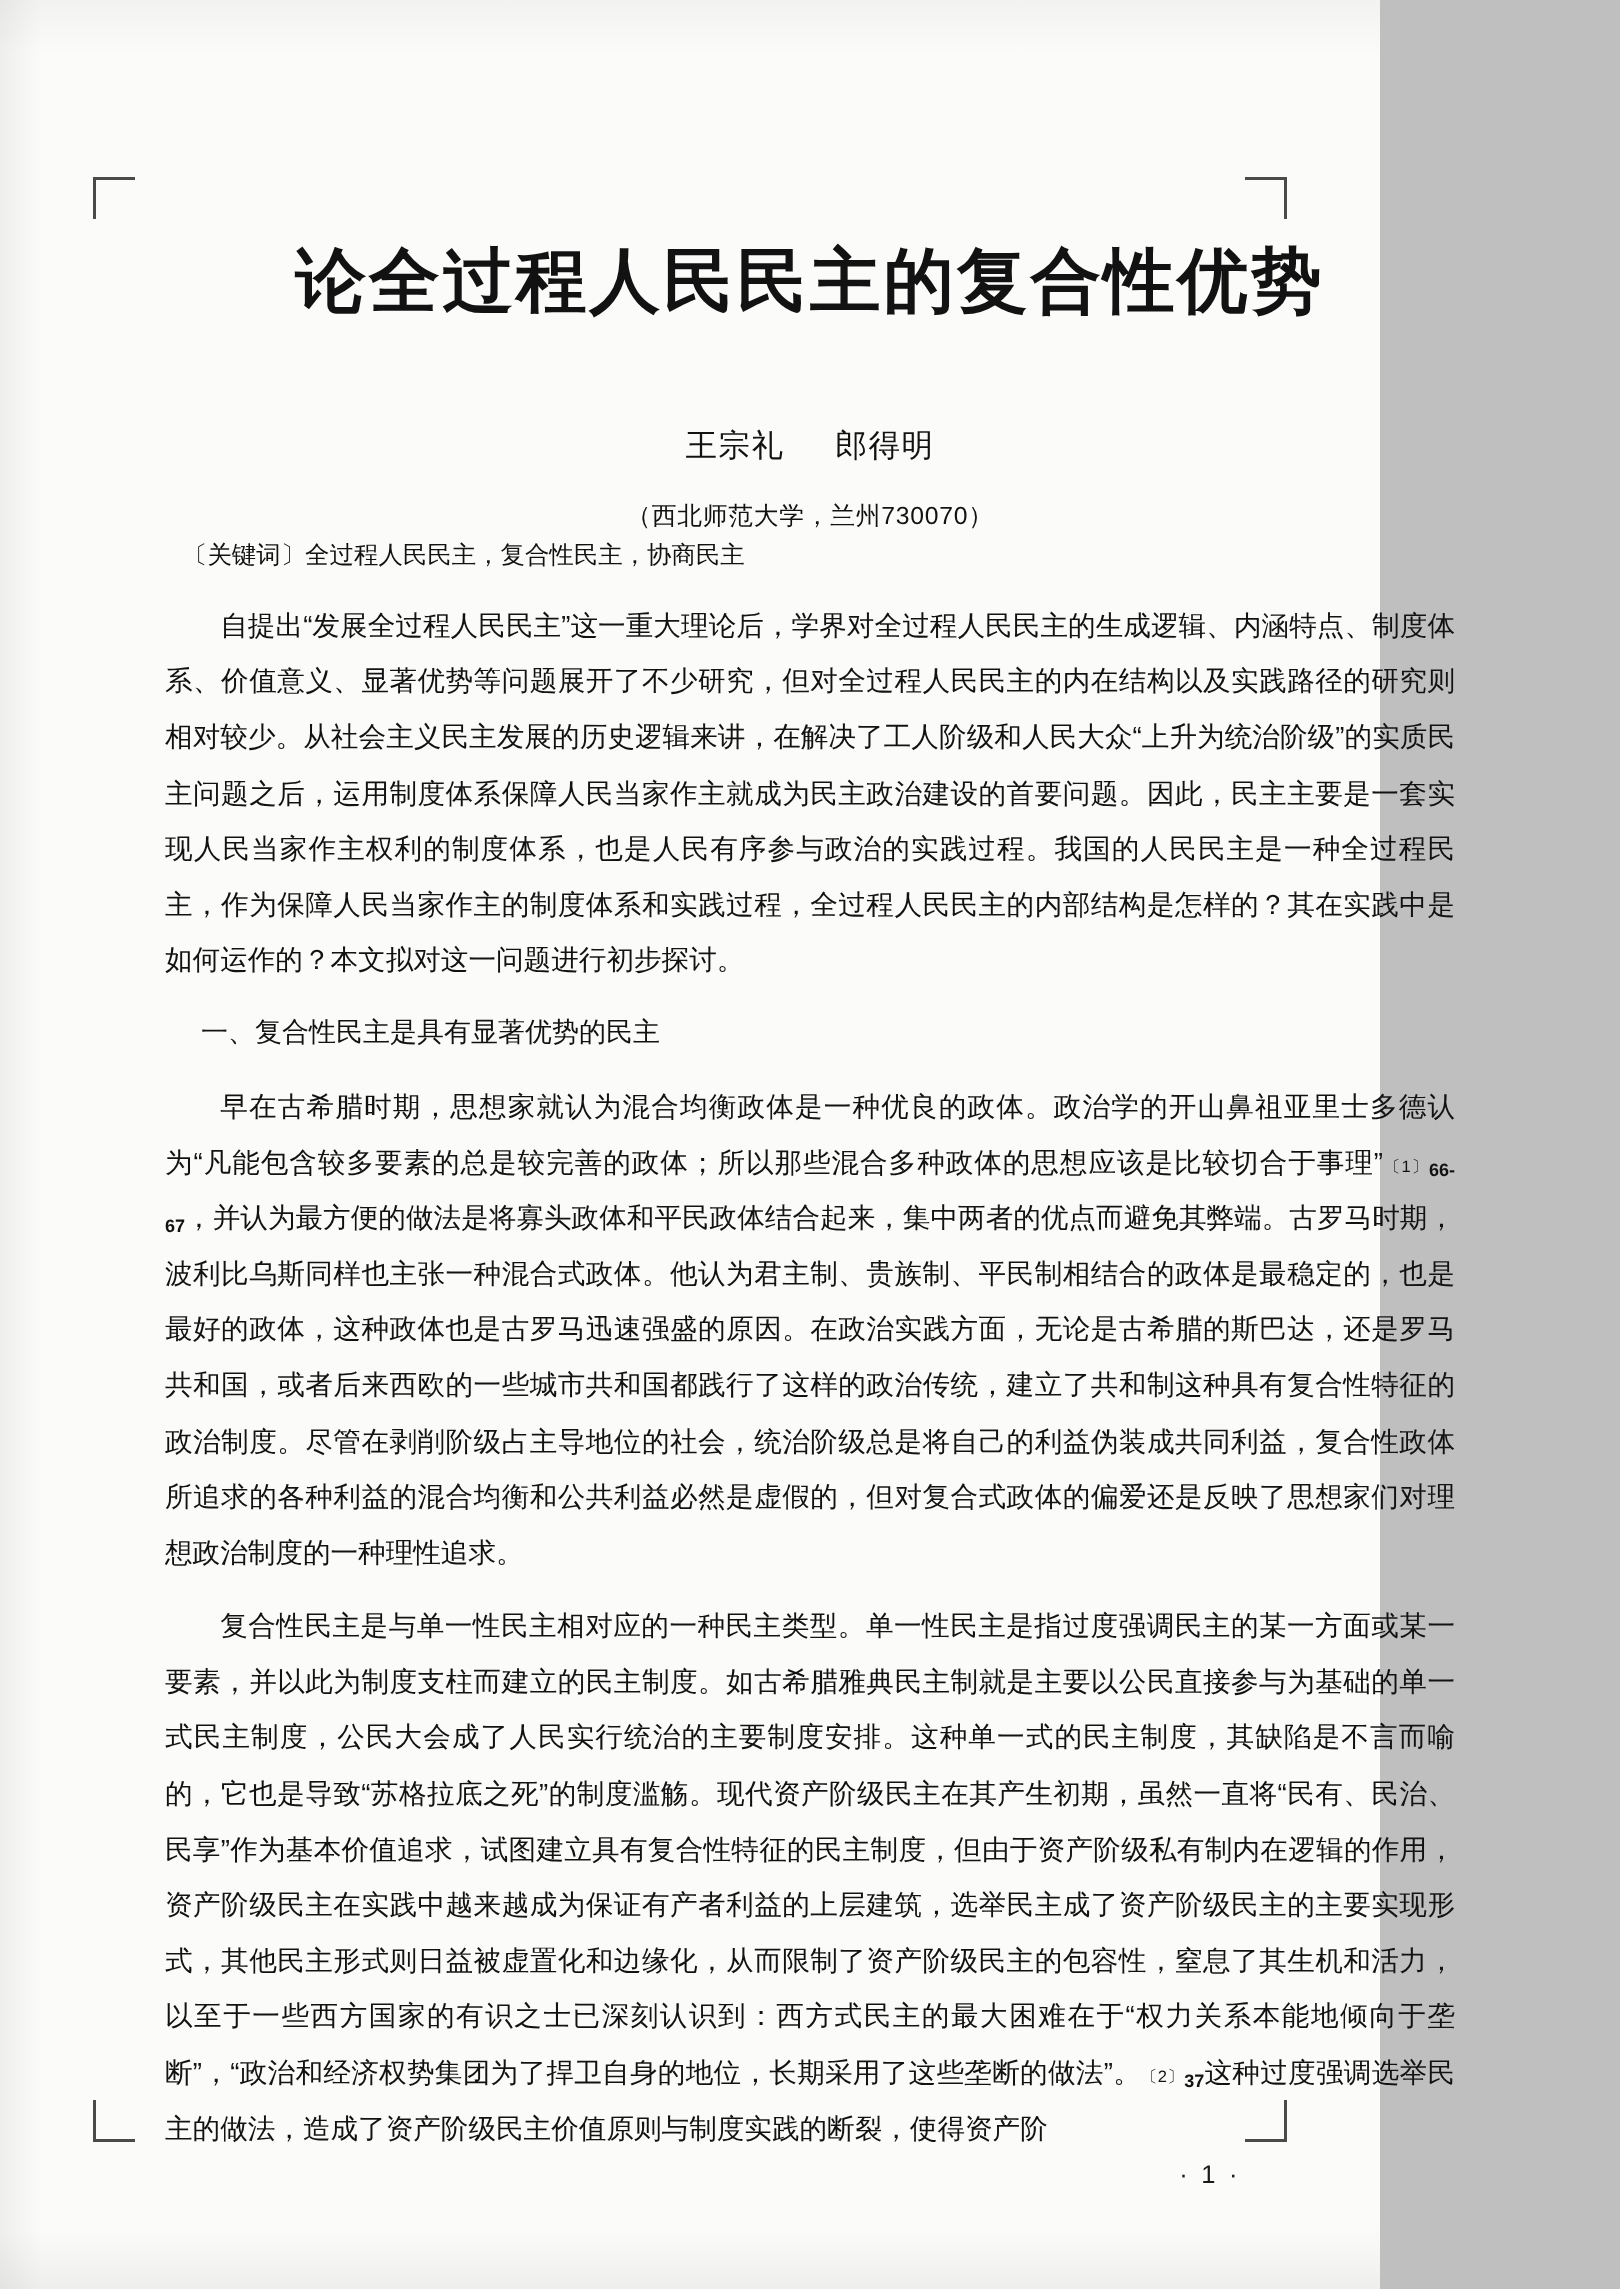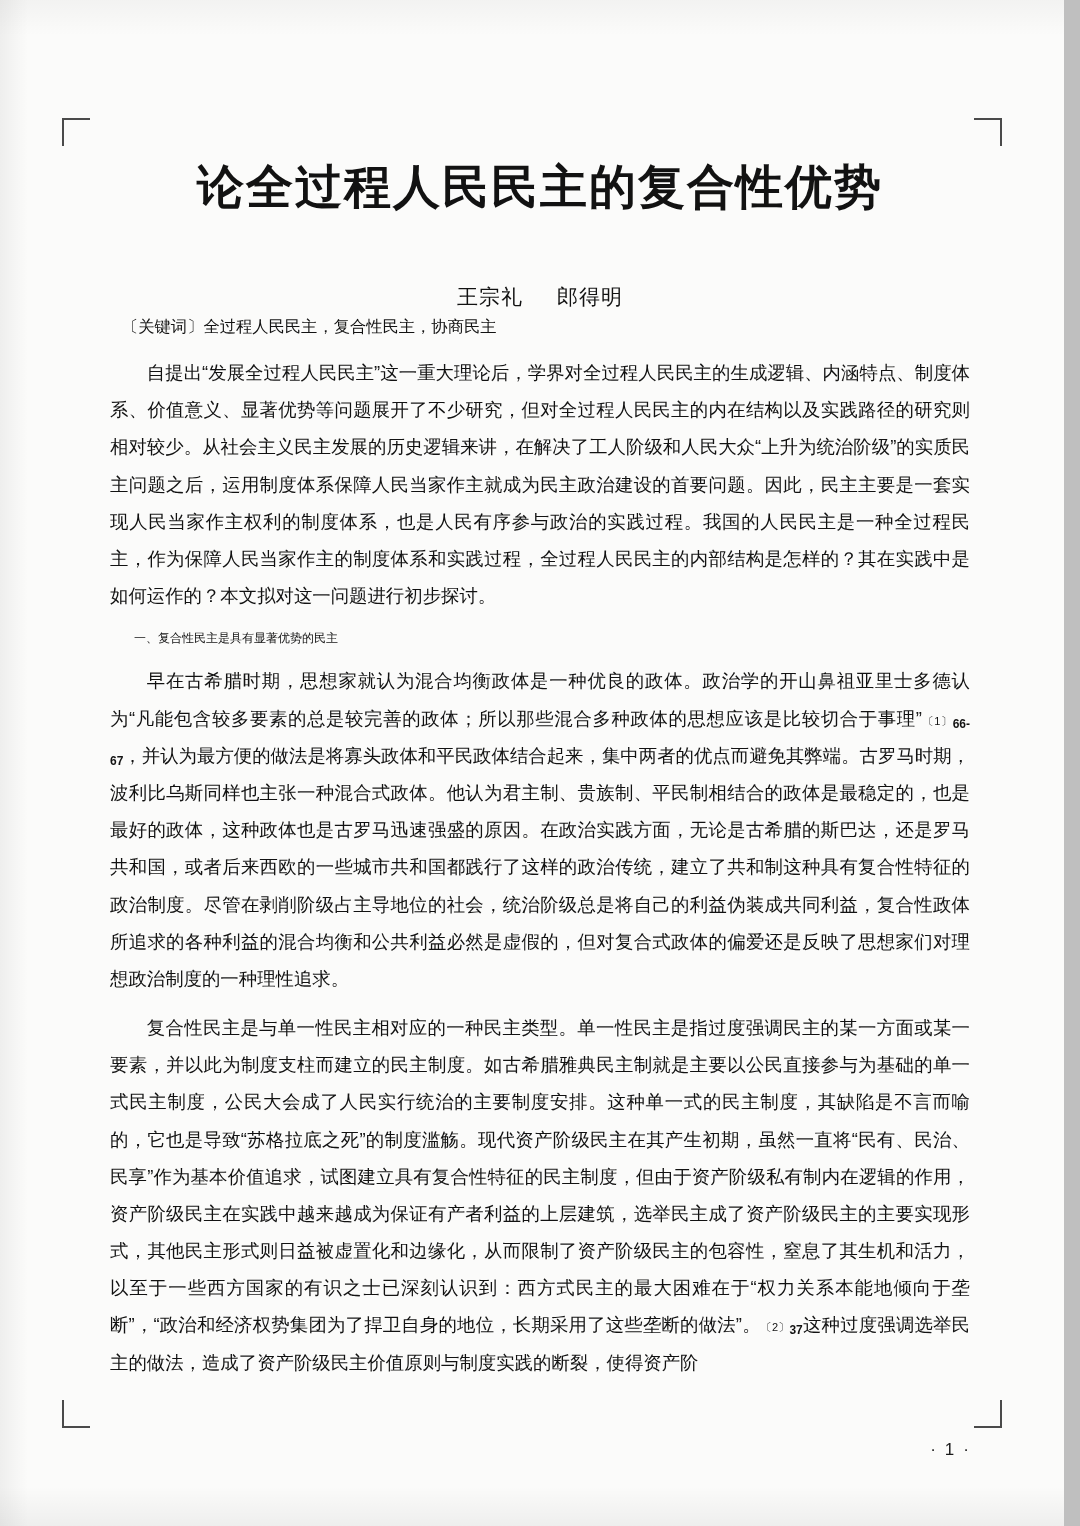--- a/index.html
+++ b/index.html
@@ -9,21 +9,21 @@
   body {
     width: 1080px;
     height: 1526px;
     background: #bfbfbf;
     font-family: "Liberation Sans", sans-serif;
     overflow: hidden;
   }
   .page {
     position: absolute;
     left: 0; top: 0;
-    width: 1064px;
+    width: 920px;
     height: 1526px;
     background: #fbfbfa;
     box-sizing: border-box;
   }
   
   .page::before {
     content: "";
     position: absolute;
     inset: 0;
     background:
@@ -97,24 +97,24 @@
   .codes span.gap { display: inline-block; width: 42px; }
   .body-par {
     font-size: 18.4px;
     line-height: 2.02;
     text-align: justify;
     text-justify: inter-ideograph;
     text-indent: 2em;
     margin: 12px;
   }
   .section-head {
-    font-size: 12px;
+    font-size: 18px;
     line-height: 2.02;
     text-indent: 2em;
-    margin: 12px;
+    margin: 0;
   }
   .ref-sup {
     font-size: 11px;
     vertical-align: baseline;
     letter-spacing: 0;
   }
   .ref-sup .pg { font-size: 12px; vertical-align: sub; font-weight: bold; }
   .footer {
     position: absolute;
     right: 92px;
@@ -136,20 +136,21 @@
   <div class="crop-mark cm-br"></div>
 
   <div class="content">
 
     <div class="title">论全过程人民民主的复合性优势</div>
 
     <div class="authors">
       <span>王宗礼</span><span class="sep"></span><span>郎得明</span>
     </div>
 
+    <div class="affil">（西北师范大学，兰州730070）</div>
 
 
     <div class="kw">
       <span>〔关键词〕</span><span>全过程人民民主，复合性民主，协商民主</span>
     </div>
 
 
     <p class="body-par">自提出“发展全过程人民民主”这一重大理论后，学界对全过程人民民主的生成逻辑、内涵特点、制度体系、价值意义、显著优势等问题展开了不少研究，但对全过程人民民主的内在结构以及实践路径的研究则相对较少。从社会主义民主发展的历史逻辑来讲，在解决了工人阶级和人民大众“上升为统治阶级”的实质民主问题之后，运用制度体系保障人民当家作主就成为民主政治建设的首要问题。因此，民主主要是一套实现人民当家作主权利的制度体系，也是人民有序参与政治的实践过程。我国的人民民主是一种全过程民主，作为保障人民当家作主的制度体系和实践过程，全过程人民民主的内部结构是怎样的？其在实践中是如何运作的？本文拟对这一问题进行初步探讨。</p>
 
     <p class="section-head">一、复合性民主是具有显著优势的民主</p>

